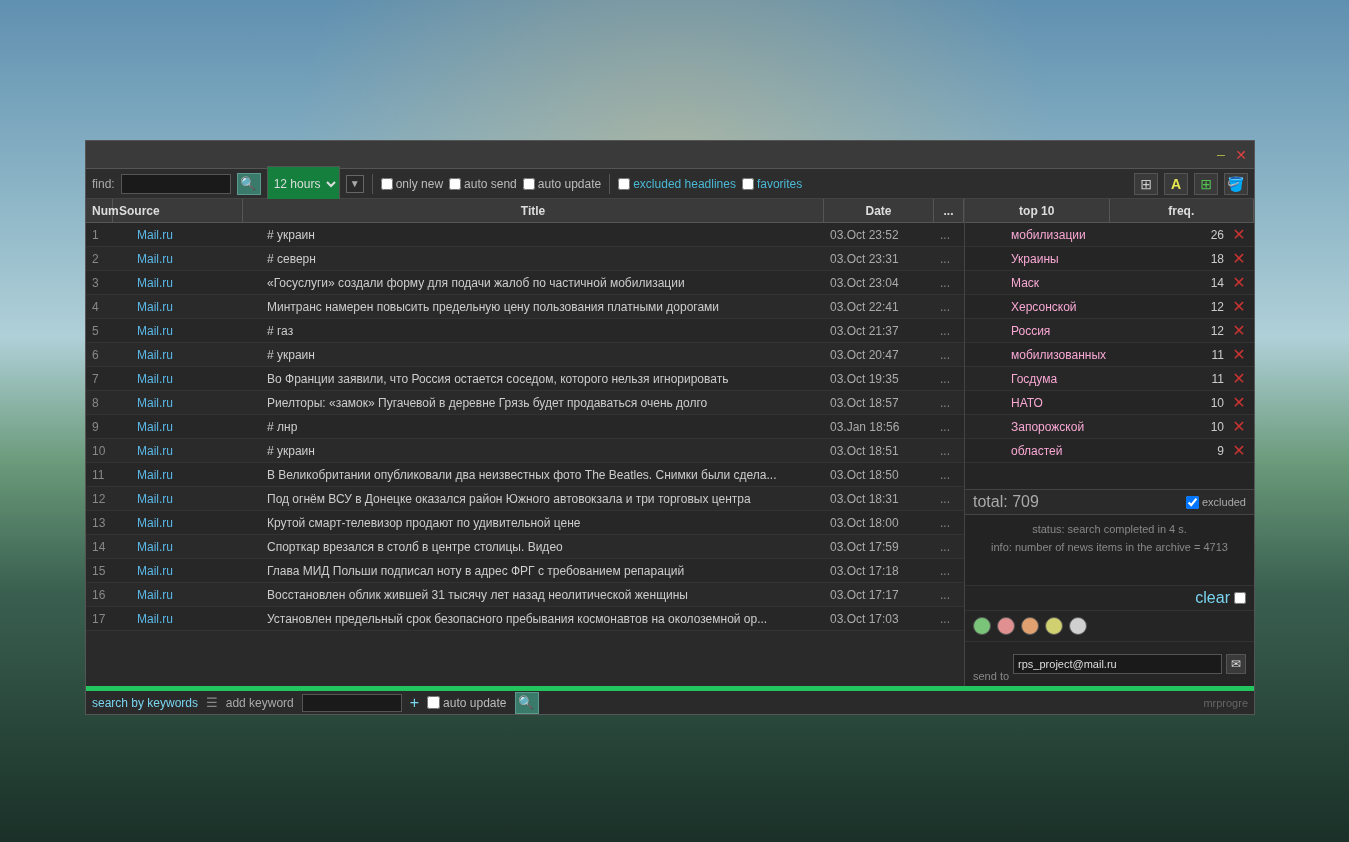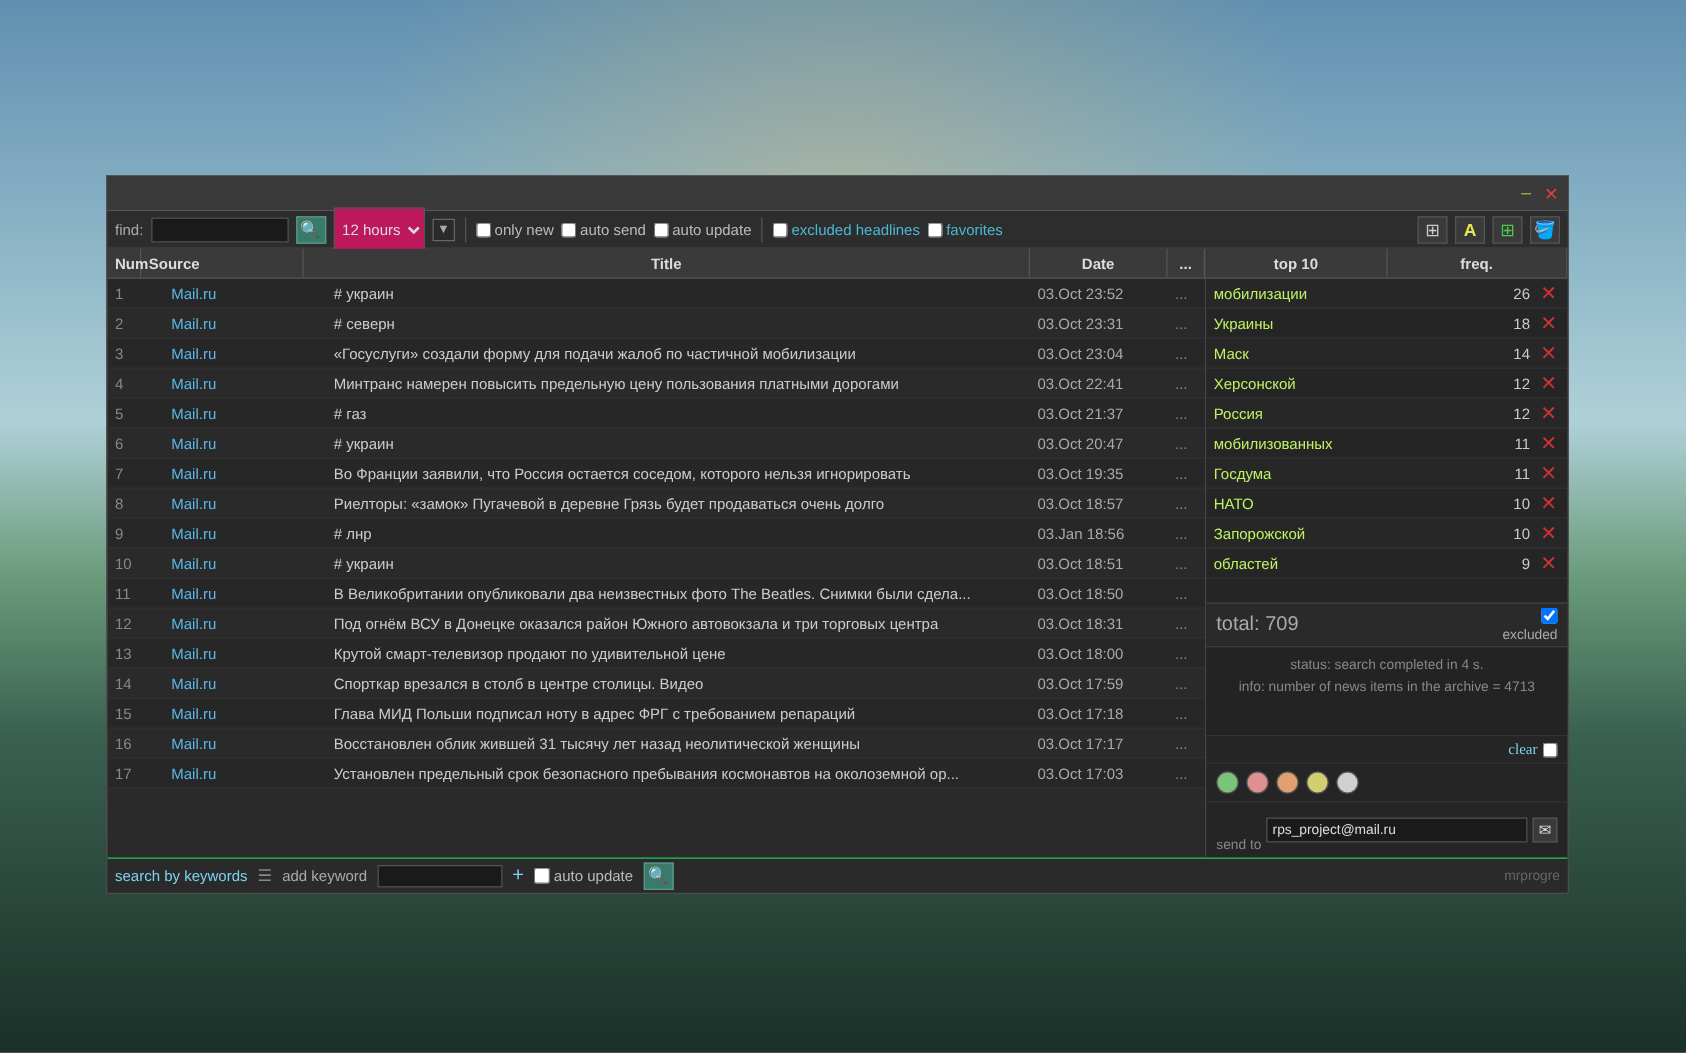--- a/index.html
+++ b/index.html
@@ -91,21 +91,21 @@
       border: 1px solid #5a9a8a;
       color: #fff;
       cursor: pointer;
       display: flex;
       align-items: center;
       justify-content: center;
       font-size: 13px;
     }
     .time-select {
       height: 36px;
-      background: #be185d;
+      background: #15803d;
       border: 1px solid #555;
       color: #ddd;
       font-size: 12px;
       padding: 0 2px;
     }
     .toolbar-checkbox {
       display: flex;
       align-items: center;
       gap: 3px;
       color: #bbb;
@@ -231,21 +231,21 @@
       overflow-y: auto;
     }
     .top-row {
       display: flex;
       align-items: center;
       height: 24px;
       border-bottom: 1px solid #333;
       padding: 0 6px;
     }
     .top-row:nth-child(odd) { background: #272727; }
-    .top-word { flex: 1; color: #bef264; font-size: 12px; }
+    .top-word { flex: 1; color: #f9a8d4; font-size: 12px; margin-left: 40px; }
     .top-freq { width: 40px; color: #cccccc; font-size: 12px; text-align: right; padding-right: 6px; }
     .top-delete {
       width: 18px;
       height: 18px;
       color: #cc3333;
       cursor: pointer;
       font-size: 16px;
       display: flex;
       align-items: center;
       justify-content: center;
@@ -254,44 +254,43 @@
     .total-bar {
       background: #2a2a2a;
       border-top: 1px solid #444;
       border-bottom: 1px solid #444;
       padding: 3px 8px;
       display: flex;
       justify-content: space-between;
       align-items: center;
     }
     .total-text { color: #aaa; font-size: 16px; }
-    .excluded-checkbox { display: flex; align-items: flex-end; gap: 3px; flex-direction: column; }
+    .excluded-checkbox { display: flex; align-items: flex-start; gap: 3px; }
     .excluded-checkbox label { color: #aaa; font-size: 11px; }
 
     .status-area {
       background: #232323;
       padding: 6px 8px;
       min-height: 70px;
     }
     .status-text { color: #888; font-size: 11px; line-height: 1.6; text-align: center; }
 
     .clear-bar {
       display: flex;
       justify-content: flex-end;
       align-items: center;
       padding: 3px 8px;
       border-top: 1px solid #333;
     }
     .clear-btn {
       background: none;
       border: none;
       color: #7ad4f0;
-      font-size: 12px;
-      cursor: pointer;
-      font-family: Liberation Serif, serif;
+      font-size: 16px;
+      cursor: pointer;
     }
     .clear-checkbox { margin-left: 4px; width: 12px; height: 12px; }
 
     .color-dots {
       display: flex;
       gap: 6px;
       padding: 6px 8px;
       border-top: 1px solid #333;
     }
     .color-dot {
@@ -329,21 +328,21 @@
       display: flex;
       align-items: center;
       justify-content: center;
       font-size: 12px;
     }
 
     
     .bottom-bar {
       background: #2a2a2a;
       height: 28px;
-      border-top: 1px solid #22c55e;
+      border-top: 5px solid #22c55e;
       display: flex;
       align-items: center;
       padding: 0 6px;
       gap: 8px;
     }
     .bottom-label { color: #7ad4f0; font-size: 12px; }
     .bottom-icon {
       color: #888;
       font-size: 13px;
       cursor: pointer;

